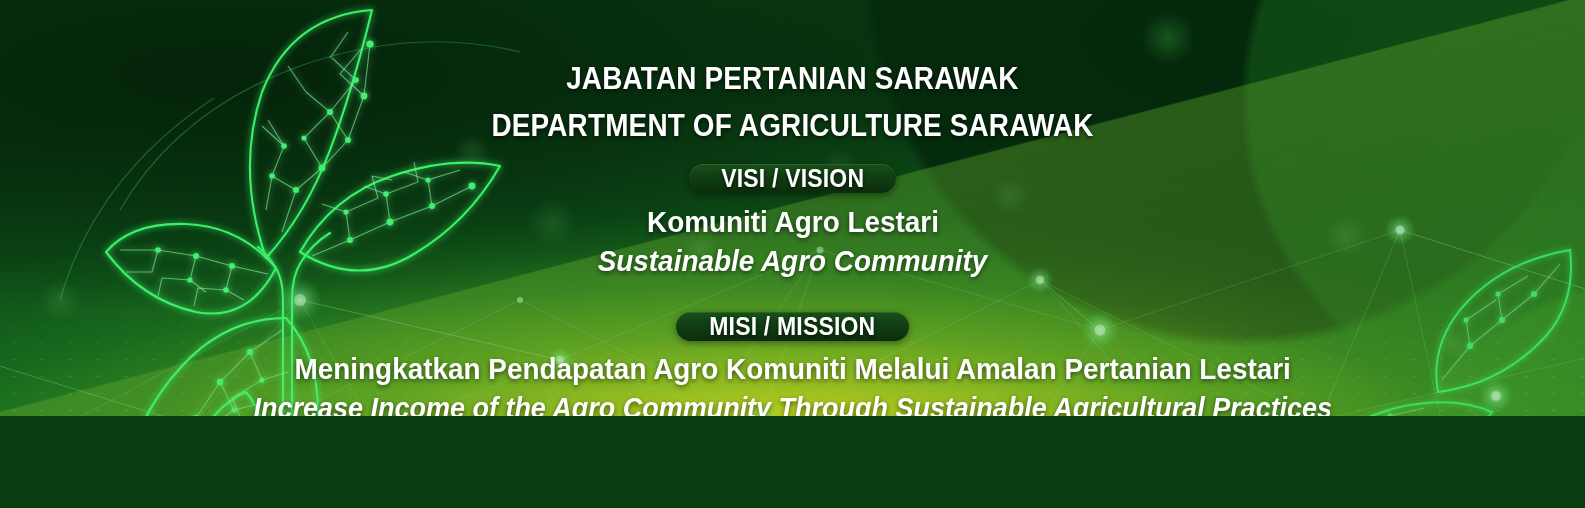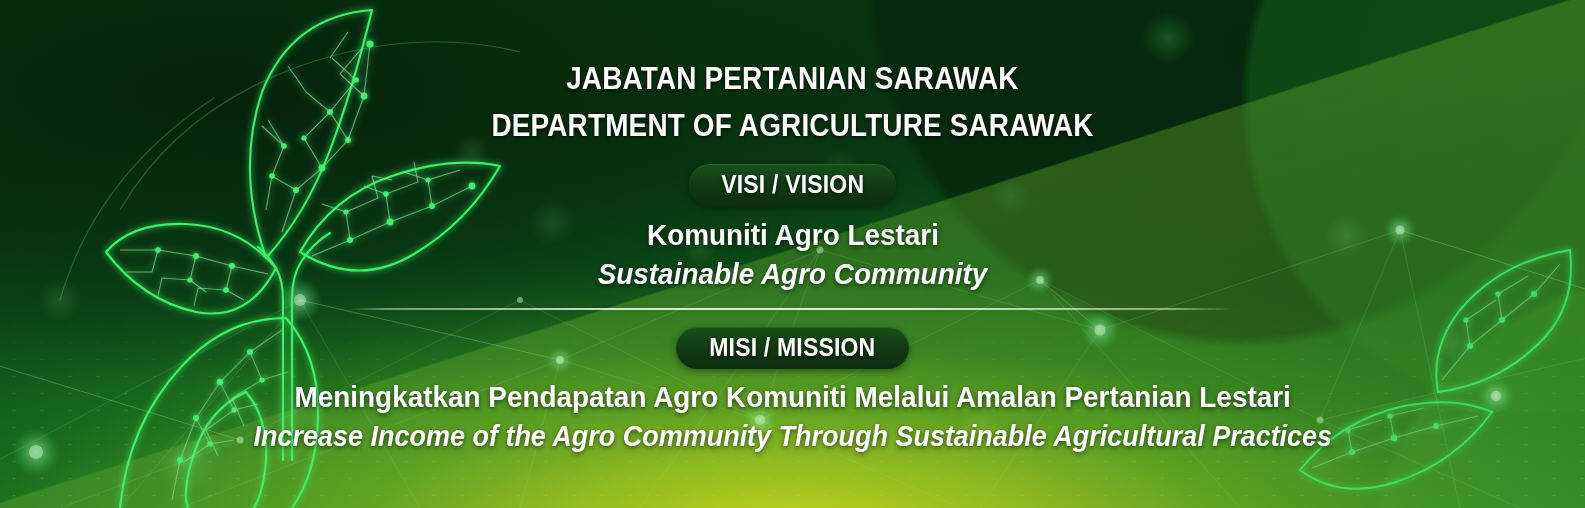--- a/index.html
+++ b/index.html
@@ -1,21 +1,21 @@
 <!DOCTYPE html>
 <html><head>
 <meta charset="utf-8">
 <style>
   html,body{margin:0;padding:0;background:#0a3d12;}
   *{box-sizing:border-box;}
 
   #banner{
     position:relative;
     width:1585px;
-    height:508px;
+    height:416px;
     overflow:hidden;
     font-family:"Liberation Sans", sans-serif;
     background:#701a75;
   }
 
   
   .layer{position:absolute;inset:0;pointer-events:none;}
 
   
   #bg-base{

